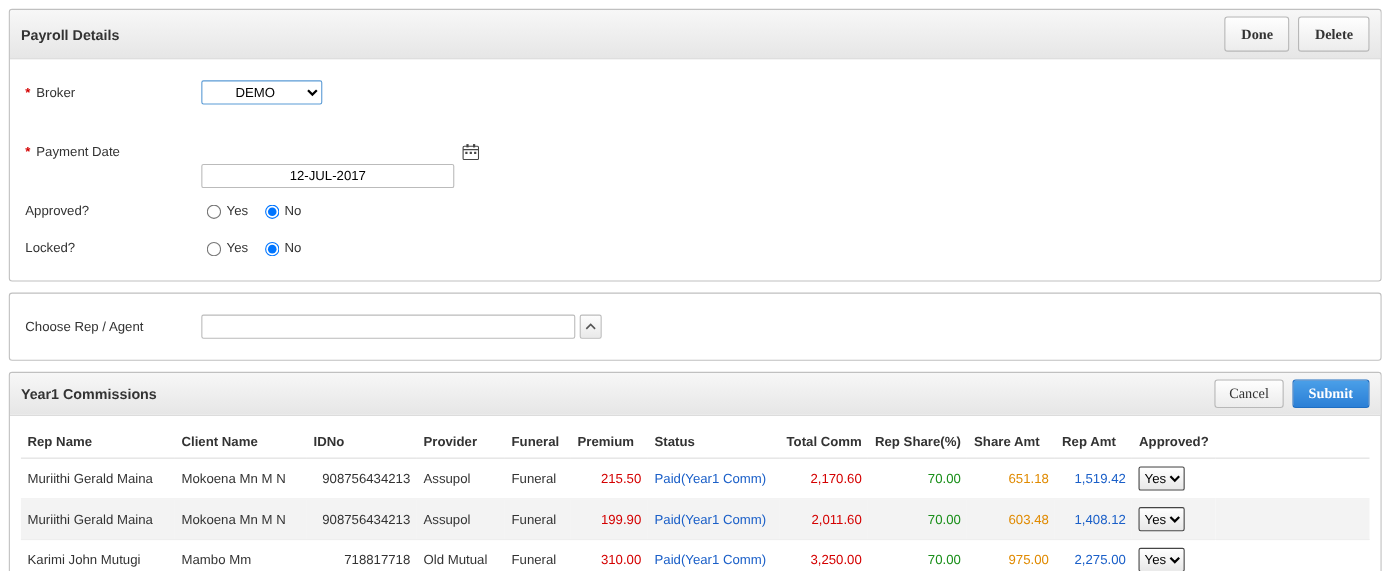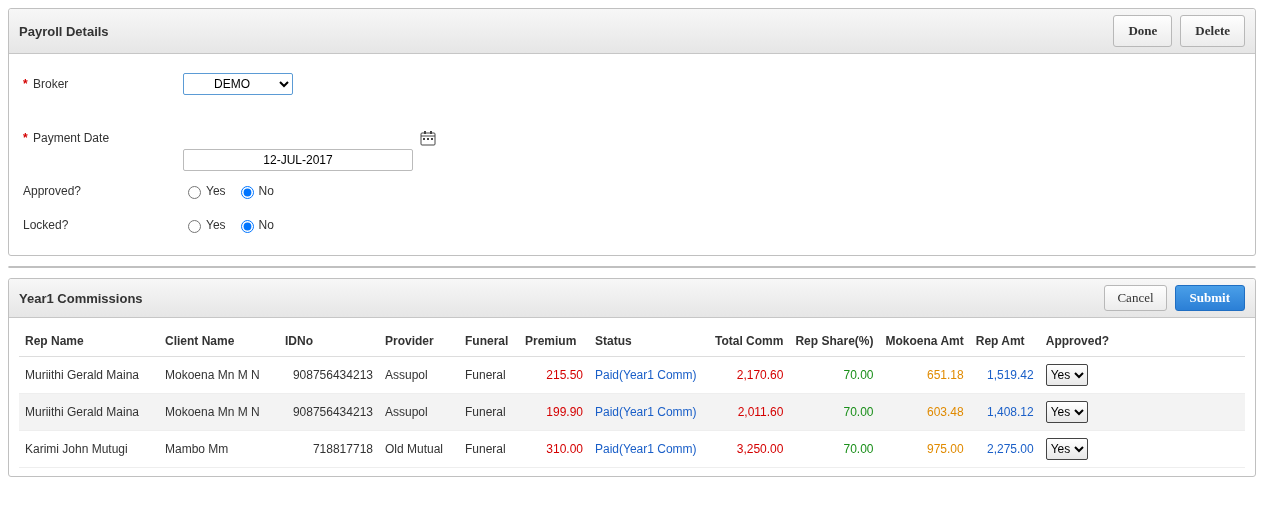--- a/index.html
+++ b/index.html
@@ -199,20 +199,31 @@
             <input type="radio" name="locked" checked="" style=""> 
             <span>No</span>
           </label>
       </div>
     </div>
 
   </div>
 </div>
 
 <div class="region">
+  <div class="region-body">
+    <div class="form-row">
+      <div class="form-label">Choose Rep / Agent</div>
+      <input class="form-control filter-input" value="" style="">
+      <span class="popup-btn">
+        <svg width="10" height="10" viewBox="0 0 10 10">
+            <path d="M1 7 L5 3 L9 7" fill="none" stroke="#555" stroke-width="1.5"></path>
+          </svg>
+      </span>
+    </div>
+  </div>
 </div>
 
 <div class="region">
   <div class="region-header">
     <span class="region-title">Year1 Commissions</span>
     <div class="buttons">
       <button class="btn" style="height:26px;padding:0 12px;font-weight:normal;">Cancel</button>
       <button class="btn btn-primary" style="height:26px;padding:0 14px;">Submit</button>
     </div>
   </div>
@@ -237,21 +248,21 @@
         <tr>
           <th>Rep Name</th>
           <th>Client Name</th>
           <th class="num">IDNo</th>
           <th>Provider</th>
           <th>Funeral</th>
           <th class="num">Premium</th>
           <th>Status</th>
           <th class="num">Total Comm</th>
           <th class="num">Rep Share(%)</th>
-          <th class="num">Mokoena Amt</th>
+          <th class="num">Share Amt</th>
           <th class="num">Rep Amt</th>
           <th>Approved?</th>
           <th></th>
         </tr>
       </thead>
       <tbody id="comm-body">
           <tr>
             <td>Muriithi Gerald Maina</td>
             <td>Mokoena Mn M N</td>
             <td class="num">908756434213</td>

